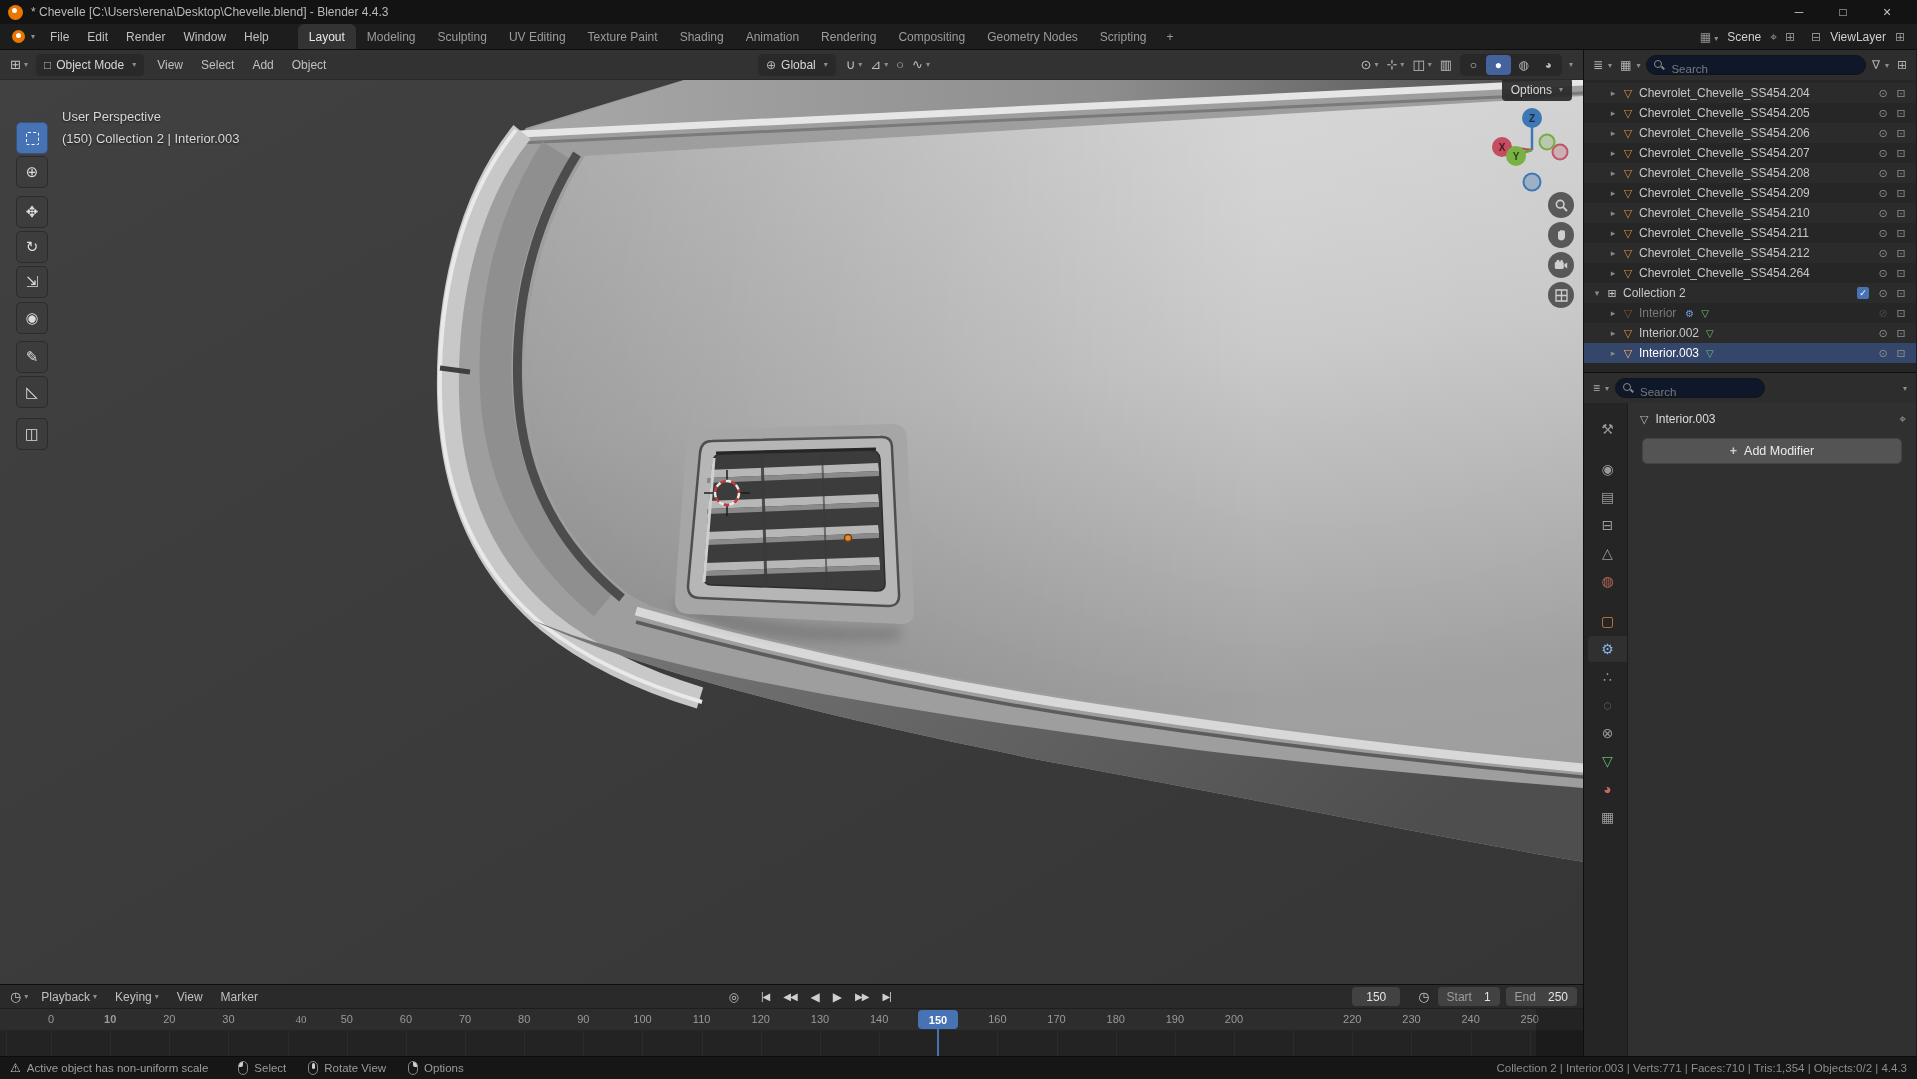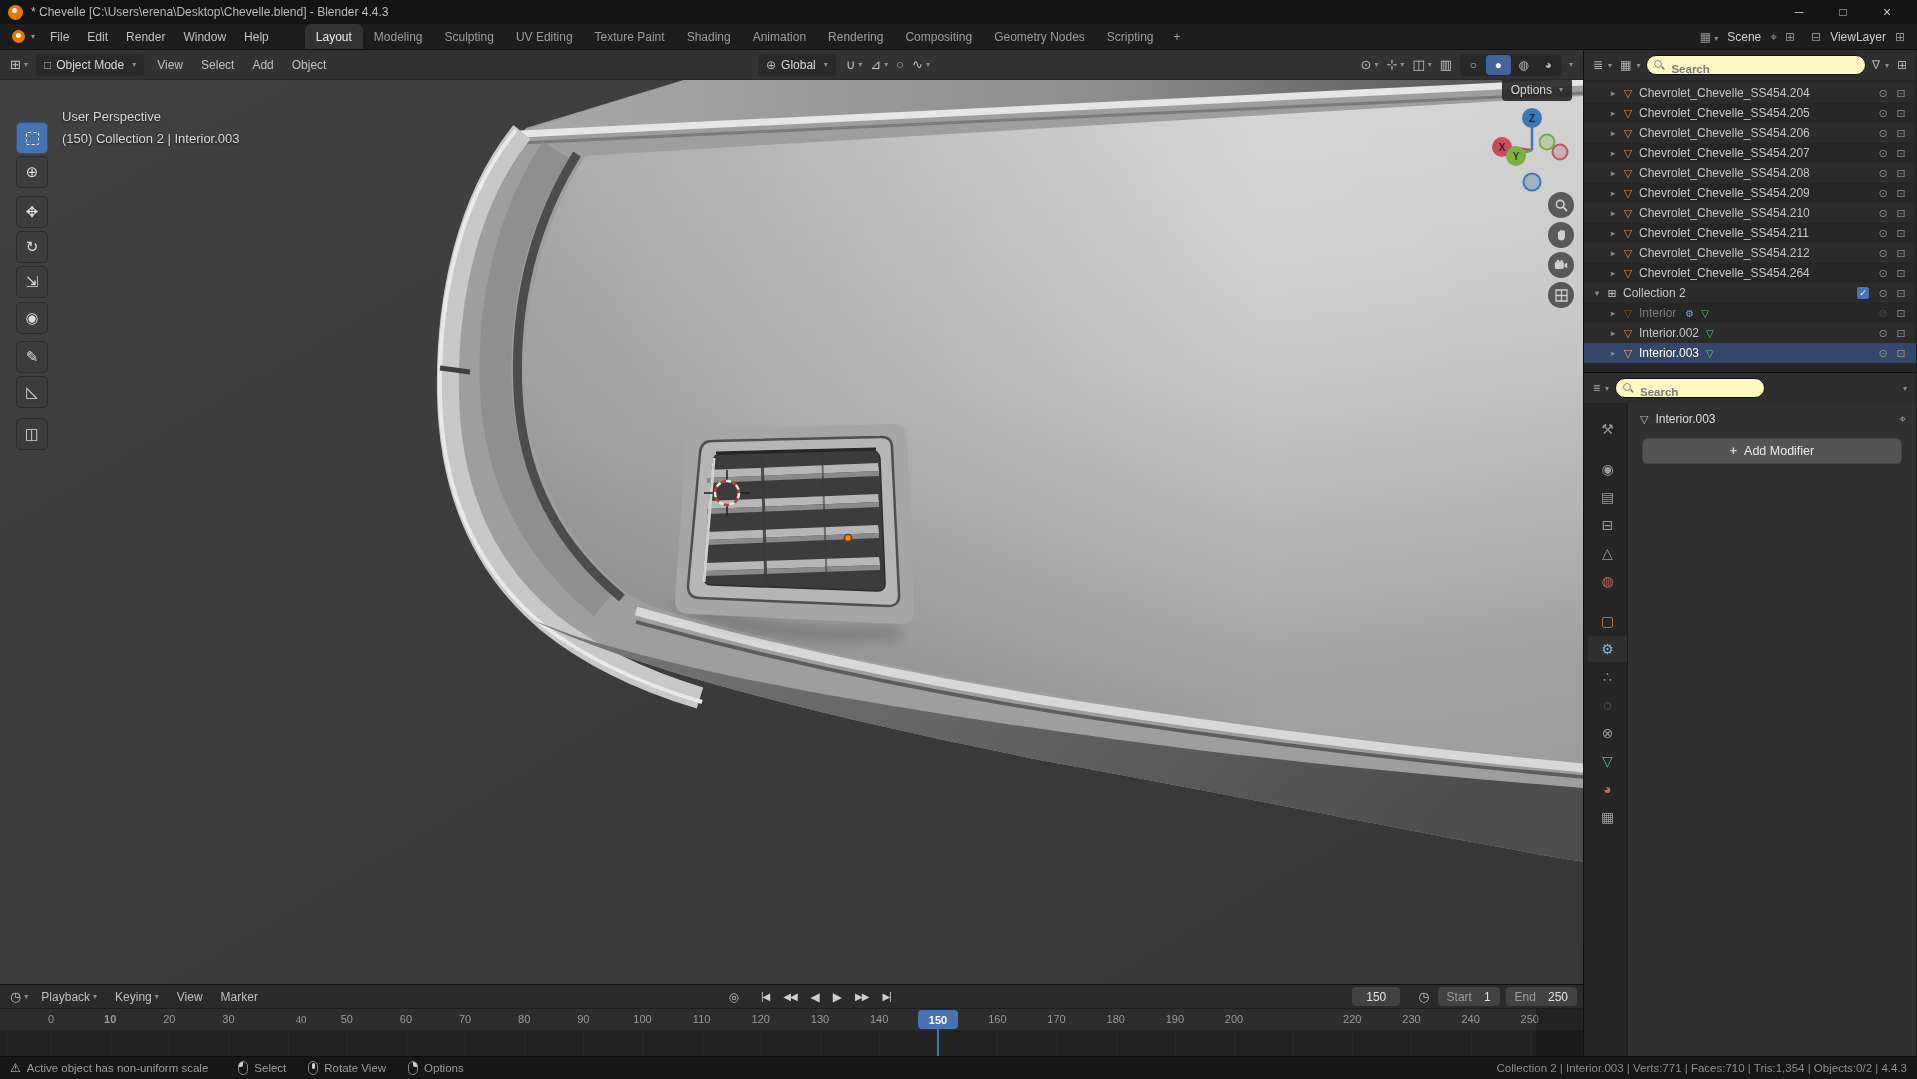--- a/index.html
+++ b/index.html
@@ -12,21 +12,21 @@
   .blender-logo { width: 15px; height: 15px; border-radius: 50%; background: #ea7600; position: relative; margin-right: 8px; flex: none; }
   .blender-logo::after { content: ''; position: absolute; left: 4px; top: 3px; width: 5px; height: 5px; border-radius: 50%; background: #fff; }
   #window-title { color: #b9b9b9; font-size: 12px; white-space: nowrap; }
   #win-controls { margin-left: auto; display: flex; }
   .win-btn { width: 44px; height: 24px; display: flex; align-items: center; justify-content: center; color: #c9c9c9; font-size: 12px; }
 
   
   #topbar { height: 26px; background: #1d1d1d; display: flex; align-items: center; border-bottom: 1px solid #0e0e0e; padding: 0 6px; }
   .app-menu-btn { display: flex; align-items: center; padding: 0 6px; height: 22px; border-radius: 4px; }
   .menu-item { padding: 0 9px; height: 22px; display: flex; align-items: center; border-radius: 4px; color: #c0c0c0; white-space: nowrap; }
-  #workspace-tabs { display: flex; align-items: stretch; height: 100%; margin-left: 27px; }
+  #workspace-tabs { display: flex; align-items: stretch; height: 100%; margin-left: 20px; }
   .ws-tab { padding: 0 11px; display: flex; align-items: center; color: #9c9c9c; white-space: nowrap; font-size: 12px; }
   .ws-tab.active { background: #333333; color: #e8e8e8; border-radius: 6px 6px 0 0; }
   .ws-add { padding: 0 9px; display: flex; align-items: center; color: #9c9c9c; }
   #topbar-right { margin-left: auto; display: flex; align-items: center; gap: 4px; padding-right: 4px; }
   .tb-ic { color: #909090; font-size: 12px; padding: 0 2px; }
   .tb-label { color: #cfcfcf; padding: 0 3px; white-space: nowrap; }
   .dd { font-size: 8px; color: #8d8d8d; margin-left: 3px; }
 
   
   #main { display: flex; height: 1006px; }
@@ -54,21 +54,21 @@
   .tool-btn.active { background: #4772b3; border-color: #35537f; color: #fff; }
   .dashed-box { width: 13px; height: 13px; border: 1.5px dashed currentColor; border-radius: 2px; }
 
   #nav-gizmo { position: absolute; left: 1472px; top: 40px; z-index: 5; }
   .nav-btn { position: absolute; left: 1548px; width: 26px; height: 26px; border-radius: 50%; background: rgba(50,50,50,0.75); display: flex; align-items: center; justify-content: center; z-index: 5; }
 
   
   #outliner { height: 323px; border-bottom: 1px solid #0e0e0e; display: flex; flex-direction: column; background: #262626; }
   .editor-header { height: 30px; background: #2d2d2d; display: flex; align-items: center; padding: 0 7px; gap: 4px; flex: none; }
   .eh-ic { color: #b0b0b0; font-size: 12px; display: flex; align-items: center; gap: 2px; padding: 0 2px; }
-  .search { flex: 1; min-width: 0; height: 20px; background: #fef9c3; border: 1px solid #141414; border-radius: 10px; color: #888; font-size: 11.5px; padding: 8px 8px 0 24px; outline: none; font-family: inherit; font-weight: bold; }
+  .search { flex: 1; min-width: 0; height: 20px; background: #0f172a; border: 1px solid #141414; border-radius: 10px; color: #888; font-size: 11.5px; padding: 8px 8px 0 24px; outline: none; font-family: inherit; }
   .search::placeholder { color: #7a7a7a; }
   .search-wrap { position: relative; flex: 1; display: flex; }
   .mag { position: absolute; left: 8px; top: 5px; width: 11px; height: 11px; pointer-events: none; }
   .mag::before { content: ''; position: absolute; left: 0; top: 0; width: 6px; height: 6px; border: 1.5px solid #8a8a8a; border-radius: 50%; }
   .mag::after { content: ''; position: absolute; left: 7px; top: 7px; width: 4px; height: 1.5px; background: #8a8a8a; transform: rotate(45deg); }
 
   #outliner-tree { flex: 1; overflow: hidden; padding-top: 3px; }
   .ol-row { height: 20px; display: flex; align-items: center; padding-right: 6px; color: #c7c7c7; white-space: nowrap; }
   .ol-row:nth-child(odd) { background: rgba(255,255,255,0.025); }
   .ol-row.selected { background: #35466b; color: #ffffff; }

